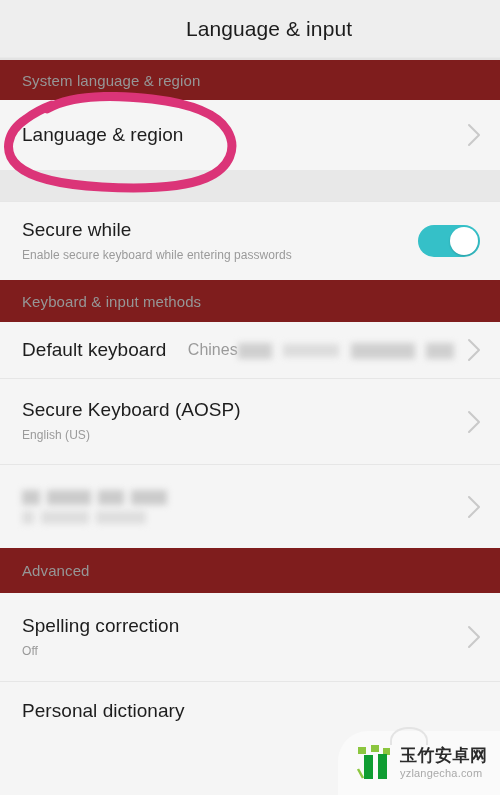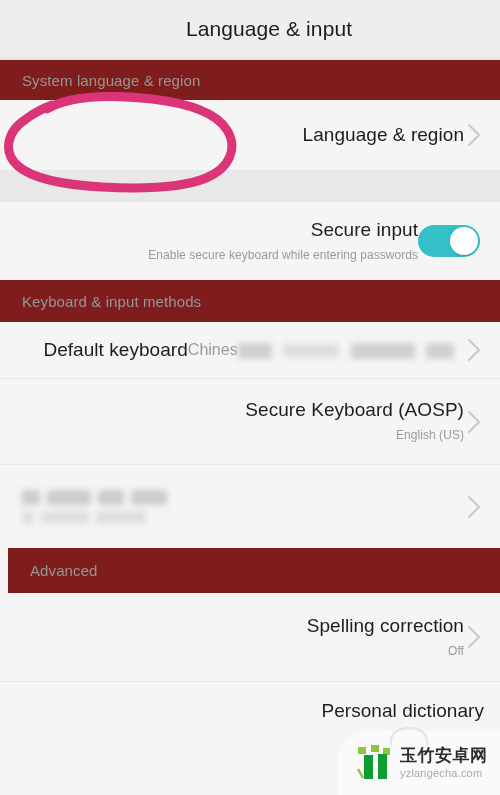--- a/index.html
+++ b/index.html
@@ -67,21 +67,20 @@
   }
 
   
   .row {
     background: #f5f5f5;
     display: flex;
     align-items: center;
     padding: 0 16px 0 22px;
     box-sizing: border-box;
     position: relative;
-    text-align: right;
   }
   .row-divider {
     height: 1px;
     background: #e6e6e6;
     margin-left: 0;
   }
   .row-main {
     flex: 1 1 auto;
     min-width: 0;
     display: flex;
@@ -267,21 +266,21 @@
         <path d="M3 3 L13 13 L3 23" fill="none" stroke="#c9c9c9" stroke-width="2" stroke-linecap="round" stroke-linejoin="round"></path>
       </svg>
     </div>
   </div>
 
   <div class="gap-band" style="height:31px;"></div>
   <div class="row-divider"></div>
 
   <div class="row" style="height:78px;">
     <div class="row-main">
-      <div class="row-title">Secure input</div>
+      <div class="row-title">Secure while</div>
       <div class="row-sub">Enable secure keyboard while entering passwords</div>
     </div>
     <div class="toggle">
       <div class="knob"></div>
     </div>
   </div>
 
   <div class="section-header" style="height:42px;">
     <span class="section-header-text">Keyboard &amp; input methods</span>
   </div>
@@ -336,21 +335,21 @@
         </div>
       </div>
     </div>
     <div class="chevron">
       <svg width="16" height="26" viewBox="0 0 16 26" aria-hidden="true">
         <path d="M3 3 L13 13 L3 23" fill="none" stroke="#c9c9c9" stroke-width="2" stroke-linecap="round" stroke-linejoin="round"></path>
       </svg>
     </div>
   </div>
 
-  <div class="section-header" style="height:45px;margin-left:8px;">
+  <div class="section-header" style="height:45px;">
     <span class="section-header-text">Advanced</span>
   </div>
 
   <div class="row" style="height:88px;">
     <div class="row-main">
       <div class="row-title">Spelling correction</div>
       <div class="row-sub">Off</div>
     </div>
     <div class="chevron">
       <svg width="16" height="26" viewBox="0 0 16 26" aria-hidden="true">

